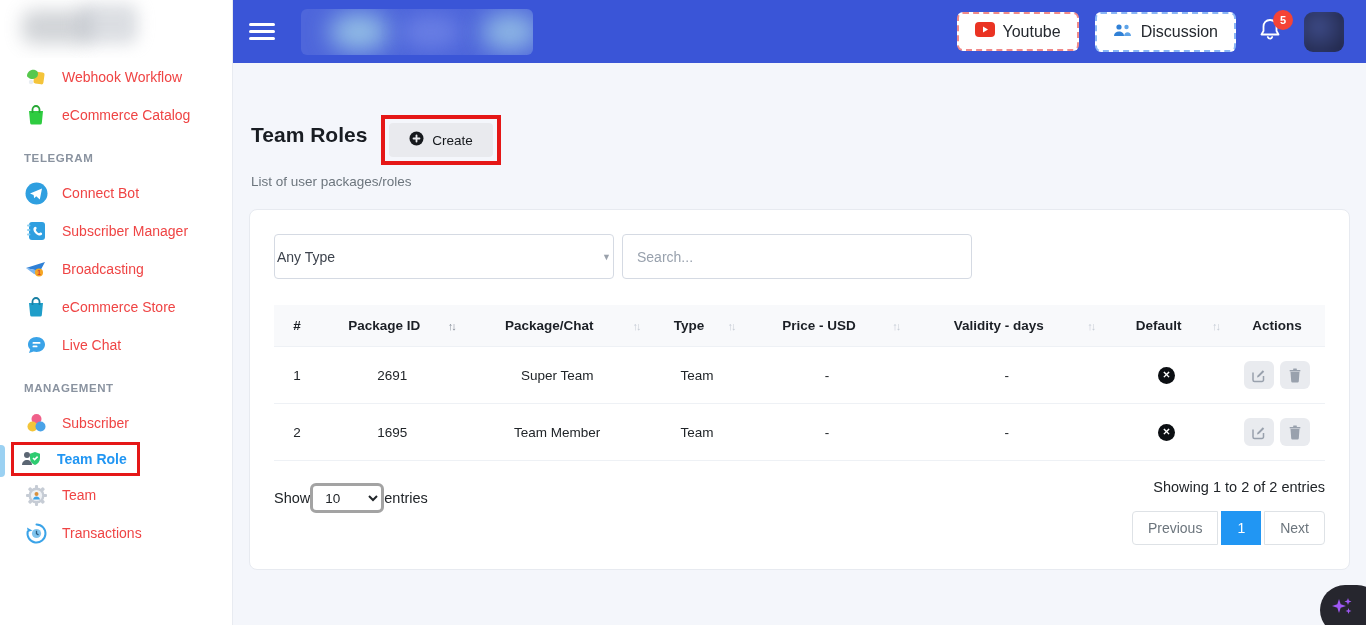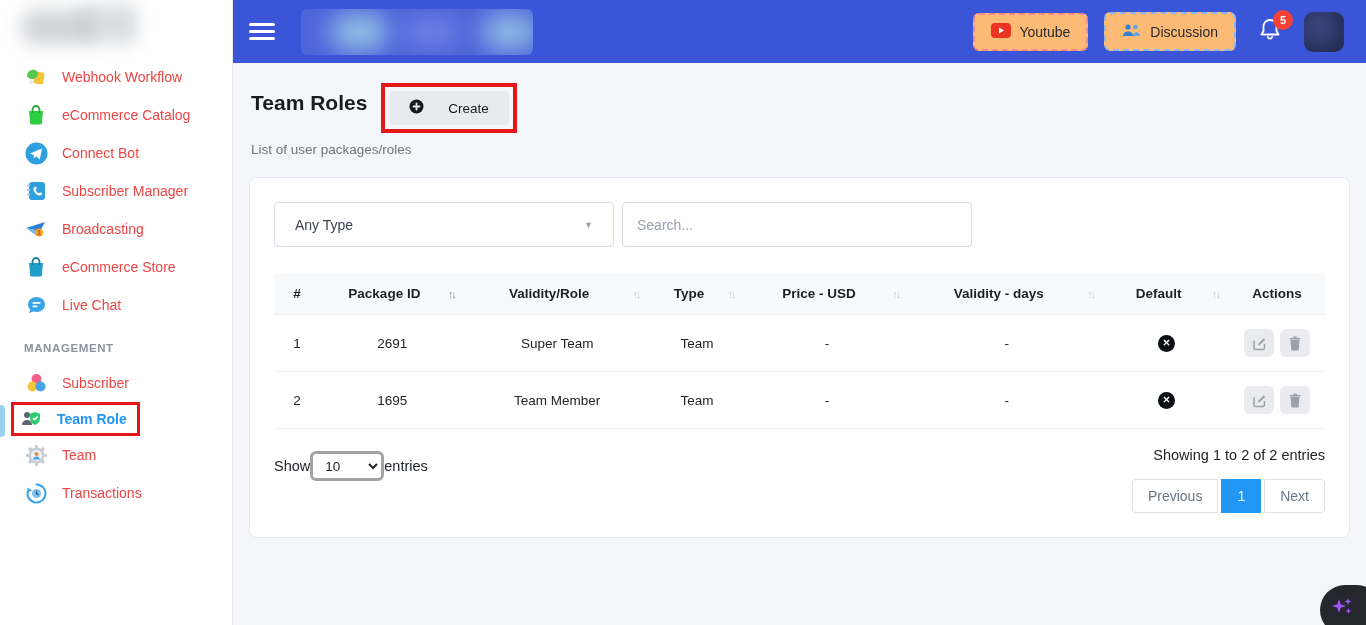--- a/index.html
+++ b/index.html
@@ -26,39 +26,39 @@
 
   
   .topbar { height:63px; background:#3a55d7; display:flex; align-items:center; padding:0 22px 0 16px; flex:0 0 63px; }
   .hamburger { width:26px; display:flex; flex-direction:column; gap:4px; cursor:pointer; background:none; border:none; }
   .hamburger span { display:block; height:3px; width:26px; background:#ffffff; border-radius:2px; }
   .brand-blur { margin-left:26px; width:232px; height:46px; border-radius:6px; background:rgba(255,255,255,.10); position:relative; overflow:hidden; }
   .brand-blur .bb1 { position:absolute; left:28px; top:4px; width:60px; height:38px; background:#a6d6e8; opacity:.8; border-radius:50%; filter:blur(12px); }
   .brand-blur .bb2 { position:absolute; left:180px; top:4px; width:58px; height:38px; background:#a6d6e8; opacity:.75; border-radius:50%; filter:blur(12px); }
   .brand-blur .bb3 { position:absolute; left:100px; top:6px; width:60px; height:34px; background:#6f84e6; opacity:.8; border-radius:50%; filter:blur(10px); }
   .top-right { margin-left:auto; display:flex; align-items:center; gap:16px; }
-  .pill-btn { display:inline-flex; align-items:center; gap:8px; background:#fdba74; border-radius:6px; padding:8px 16px; font-size:14px; color:#25292f; cursor:pointer; font-family:inherit; }
+  .pill-btn { display:inline-flex; align-items:center; gap:8px; background:#ffffff; border-radius:6px; padding:8px 16px; font-size:16px; color:#25292f; cursor:pointer; font-family:inherit; }
   .pill-btn.youtube { border:2px dashed #f08a8a; }
   .pill-btn.discussion { border:2px dashed #8ab6f5; }
   .bell-wrap { position:relative; margin:0 6px; cursor:pointer; }
   .badge { position:absolute; top:-7px; right:-11px; background:#f44336; color:#fff; font-size:11px; min-width:20px; height:20px; border-radius:50%; display:flex; align-items:center; justify-content:center; font-weight:700; }
   .avatar { width:40px; height:40px; border-radius:9px; overflow:hidden; position:relative; cursor:pointer; }
   .avatar .blurfill { position:absolute; inset:-6px; background:radial-gradient(circle at 40% 40%, #3d4a86, #232a4e 70%); filter:blur(4px); }
 
   
-  .content { flex:1; padding:20px 16px 0 16px; position:relative; overflow:hidden; }
+  .content { flex:1; padding:20px 16px 0 16px; position:relative; overflow:hidden;margin-top:32px; }
   .title-row { display:flex; align-items:flex-start; padding-left:2px; }
   .page-title { font-size:21px; font-weight:700; color:#191d23; padding-top:8px; }
   .red-box-create { border:4px solid #e51717; padding:4px; margin-left:14px; display:inline-block; }
-  .create-btn { display:inline-flex; align-items:center; gap:24px; background:#e9eaee; border:none; border-radius:4px; padding:8px 20px; font-size:13.5px; color:#16191d; cursor:pointer; font-family:inherit; }
+  .create-btn { display:inline-flex; align-items:center; gap:8px; background:#e9eaee; border:none; border-radius:4px; padding:8px 20px; font-size:13.5px; color:#16191d; cursor:pointer; font-family:inherit; }
   .subtitle { color:#6c757d; font-size:13.5px; margin-top:9px; padding-left:2px; }
 
   .card { background:#ffffff; border:1px solid #e7eaf0; border-radius:8px; margin-top:20px; padding:24px; }
   .filter-row { display:flex; gap:8px; }
-  .type-select { width:340px; height:45px; border:1px solid #d5dae3; border-radius:4px; display:flex; align-items:center; justify-content:space-between; padding:0 20px; color:#3d434d; cursor:pointer; background:#fff; }
+  .type-select { width:340px; height:45px; border:1px solid #d5dae3; border-radius:4px; display:flex; align-items:center; justify-content:space-between; padding:0 2px; color:#3d434d; cursor:pointer; background:#fff; }
   .type-select .caret { color:#9aa1ab; font-size:9px; }
   .search-input { width:350px; height:45px; border:1px solid #d5dae3; border-radius:4px; padding:0 14px; font-size:14px; color:#3d434d; font-family:inherit; outline:none; }
   .search-input::placeholder { color:#98a1ad; }
 
   table.data { width:100%; border-collapse:collapse; margin-top:26px; }
   table.data thead th { background:#f8f9fb; padding:13px 24px 13px 8px; font-size:13.5px; font-weight:700; color:#1c2026; text-align:center; position:relative; white-space:nowrap; }
   table.data thead th.no-sort { padding:13px 8px; }
   th .sort { position:absolute; right:10px; top:50%; transform:translateY(-50%); font-size:11px; color:#c6ccd5; letter-spacing:-2px; font-weight:400; }
   th .sort.active { color:#868e99; }
   table.data tbody td { padding:14px 8px; font-size:13.5px; color:#212529; text-align:center; border-top:1px solid #eef1f5; border-bottom:1px solid #eef1f5; }
@@ -112,20 +112,21 @@
     <div class="side-item">
       <span class="sicon">
         <svg width="22" height="22" viewBox="0 0 22 22">
             <path d="M4 7h14l-1.2 12.2a1.5 1.5 0 0 1-1.5 1.3H6.7a1.5 1.5 0 0 1-1.5-1.3z" fill="#2ecc40"></path>
             <path d="M7.5 9V5.5a3.5 3.5 0 0 1 7 0V9" fill="none" stroke="#27a835" stroke-width="1.8"></path>
           </svg>
       </span>
       <span class="lbl">eCommerce Catalog</span>
     </div>
 
+    <div class="section-title">TELEGRAM</div>
 
     <div class="side-item">
       <span class="sicon">
         <svg width="23" height="23" viewBox="0 0 23 23">
             <circle cx="11.5" cy="11.5" r="11" fill="#2f9fe0"></circle>
             <path d="M5 11.5l12-5-2.2 11-3.6-3.2-2 2-0.6-3.4z" fill="#ffffff"></path>
           </svg>
       </span>
       <span class="lbl">Connect Bot</span>
     </div>
@@ -317,21 +318,21 @@
             <span class="caret">▼</span>
           </div>
           <input class="search-input" type="text" placeholder="Search..." style="">
         </div>
 
         <table class="data">
           <thead>
             <tr>
               <th class="col-num no-sort">#</th>
               <th class="col-pid"><span>Package ID</span><span class="sort active">↑↓</span></th>
-              <th class="col-role"><span>Validity/Role</span><span class="sort">↑↓</span></th>
+              <th class="col-role"><span>Package/Chat</span><span class="sort">↑↓</span></th>
               <th class="col-type"><span>Type</span><span class="sort">↑↓</span></th>
               <th class="col-price"><span>Price - USD</span><span class="sort">↑↓</span></th>
               <th class="col-validity"><span>Validity - days</span><span class="sort">↑↓</span></th>
               <th class="col-default"><span>Default</span><span class="sort">↑↓</span></th>
               <th class="col-actions no-sort">Actions</th>
             </tr>
           </thead>
           <tbody>
             <tr>
               <td>1</td>

